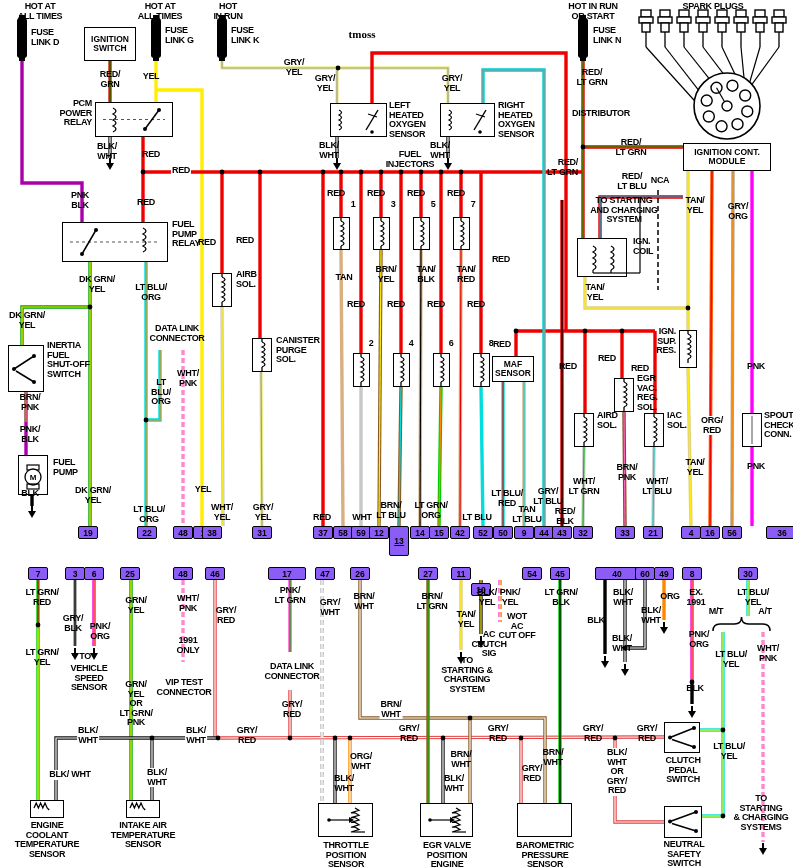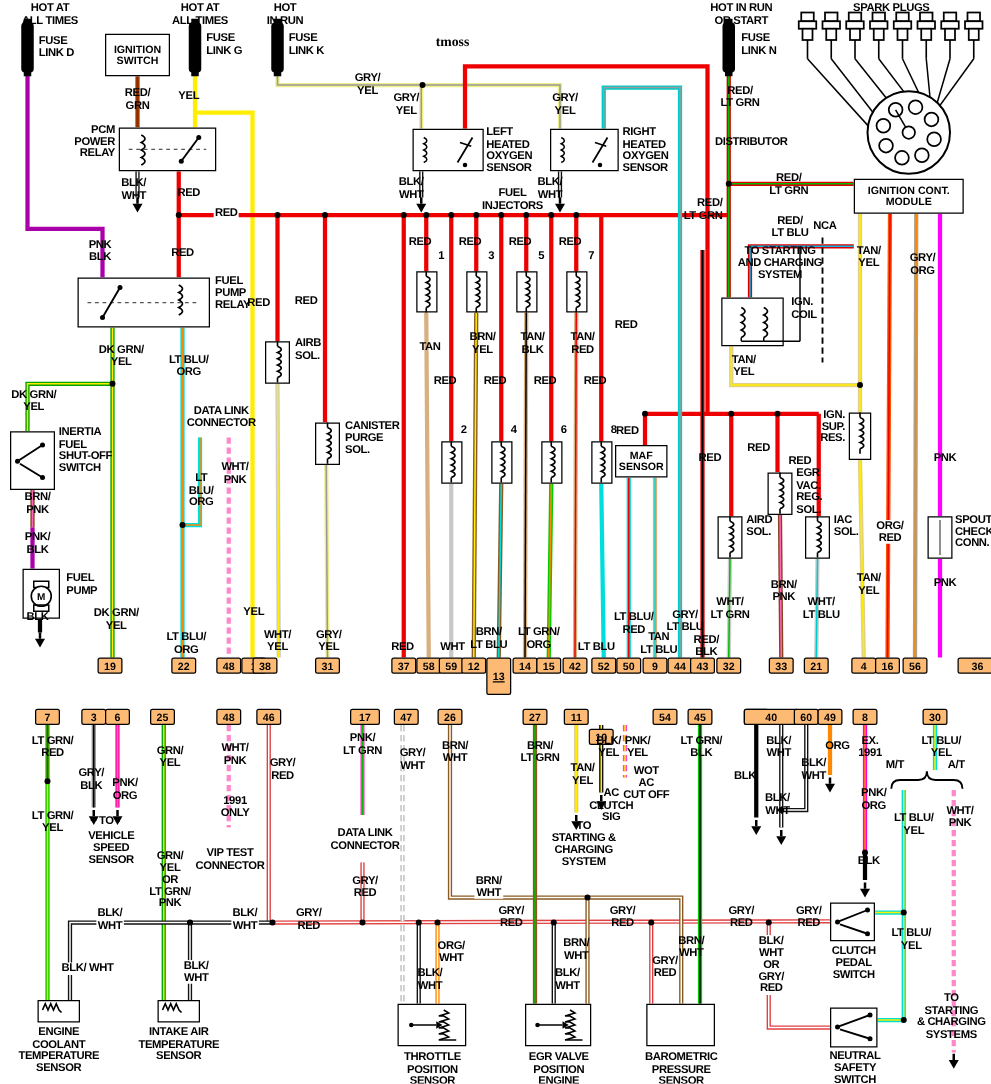--- a/index.html
+++ b/index.html
@@ -8,21 +8,21 @@
   svg.layer{position:absolute;left:0;top:0;width:793px;height:867px;}
   #wires{z-index:1;} #syms{z-index:3;}
   .bx{position:absolute;border:1.6px solid #000;background:#fff;box-sizing:border-box;z-index:2;
       display:flex;align-items:center;justify-content:center;font-weight:bold;font-size:8.5px;
       line-height:9.5px;white-space:pre;text-align:center;color:#000;}
   .lbl{position:absolute;font-weight:bold;font-size:9px;line-height:9.5px;white-space:pre;
        text-align:center;transform:translateX(-50%);color:#000;z-index:4;letter-spacing:-0.3px;}
   .lbl.l{transform:none;text-align:left;}
   .lbl.r{transform:translateX(-100%);text-align:right;}
   .lbl.bg{background:#fff;padding:0 1px;}
-  .pin{position:absolute;border:1.5px solid #000;background:#fdba74;box-sizing:border-box;z-index:4;
+  .pin{position:absolute;border:1.5px solid #000;background:#8b5cf6;box-sizing:border-box;z-index:4;
        font-weight:bold;font-size:8.5px;display:flex;align-items:center;justify-content:center;
        border-radius:2px;color:#000;}
   #title{position:absolute;left:375px;top:2px;transform:translateX(-50%);z-index:5;
          font-family:"Liberation Serif",serif;font-weight:bold;font-size:22px;color:#000;white-space:nowrap;}
   #author{position:absolute;left:362px;top:28px;transform:translateX(-50%);z-index:5;
           font-family:"Liberation Serif",serif;font-weight:bold;font-size:11px;color:#000;}
 </style>
 </head>
 <body>
 
@@ -791,21 +791,21 @@
     <div class="pin" style="left: 681px; top: 526px; width: 20px; height: 13px;">4</div>
     <div class="pin" style="left: 700px; top: 526px; width: 20px; height: 13px;">16</div>
     <div class="pin" style="left: 722px; top: 526px; width: 20px; height: 13px;">56</div>
     <div class="pin" style="left: 766px; top: 526px; width: 32px; height: 13px;">36</div>
     <div class="pin" style="left: 28px; top: 567px; width: 20px; height: 13px;">7</div>
     <div class="pin" style="left: 65px; top: 567px; width: 20px; height: 13px;">3</div>
     <div class="pin" style="left: 84px; top: 567px; width: 20px; height: 13px;">6</div>
     <div class="pin" style="left: 120px; top: 567px; width: 20px; height: 13px;">25</div>
     <div class="pin" style="left: 173px; top: 567px; width: 20px; height: 13px;">48</div>
     <div class="pin" style="left: 205px; top: 567px; width: 20px; height: 13px;">46</div>
-    <div class="pin" style="left: 280px; top: 567px; width: 24px; height: 13px;">17</div>
+    <div class="pin" style="left: 268px; top: 567px; width: 38px; height: 13px;">17</div>
     <div class="pin" style="left: 315px; top: 567px; width: 20px; height: 13px;">47</div>
     <div class="pin" style="left: 350px; top: 567px; width: 20px; height: 13px;">26</div>
     <div class="pin" style="left: 418px; top: 567px; width: 20px; height: 13px;">27</div>
     <div class="pin" style="left: 451px; top: 567px; width: 20px; height: 13px;">11</div>
     <div class="pin" style="left: 471px; top: 567px; width: 20px; height: 13px; margin-top: 16px;">10</div>
     <div class="pin" style="left: 490px; top: 567px; width: 20px; height: 13px; margin-left: 32px;">54</div>
     <div class="pin" style="left: 550px; top: 567px; width: 20px; height: 13px;">45</div>
     <div class="pin" style="left: 595px; top: 567px; width: 20px; height: 13px;">20</div>
     <div class="pin" style="left: 595px; top: 567px; width: 44px; height: 13px;">40</div>
     <div class="pin" style="left: 635px; top: 567px; width: 20px; height: 13px;">60</div>

